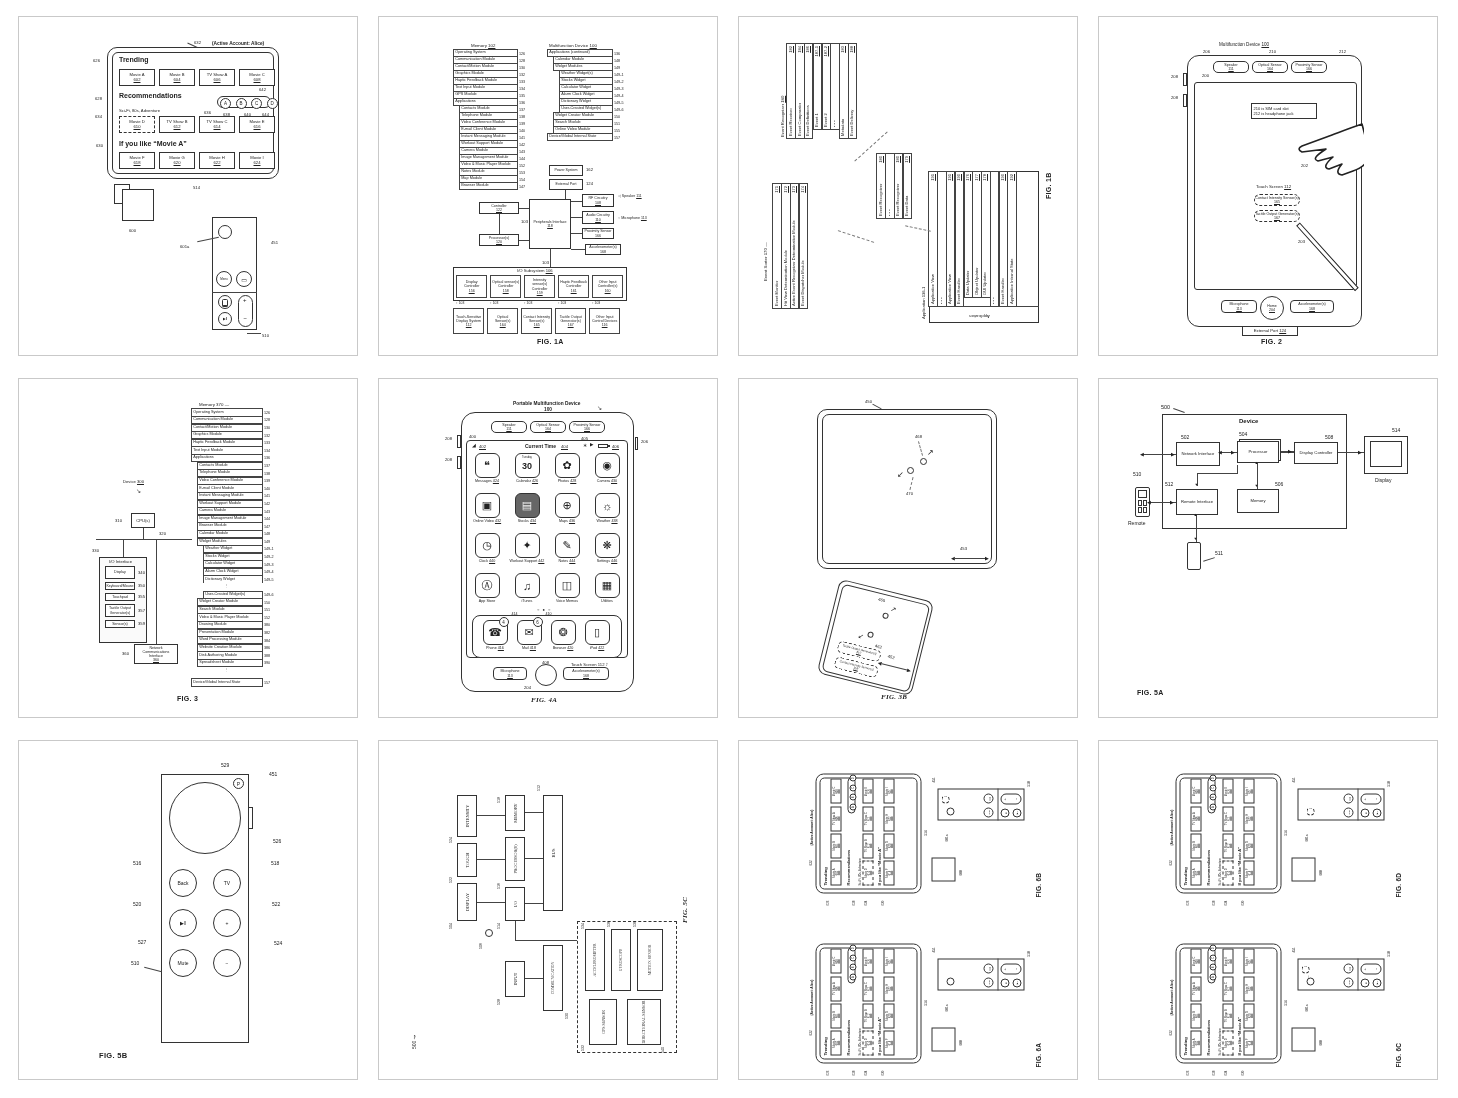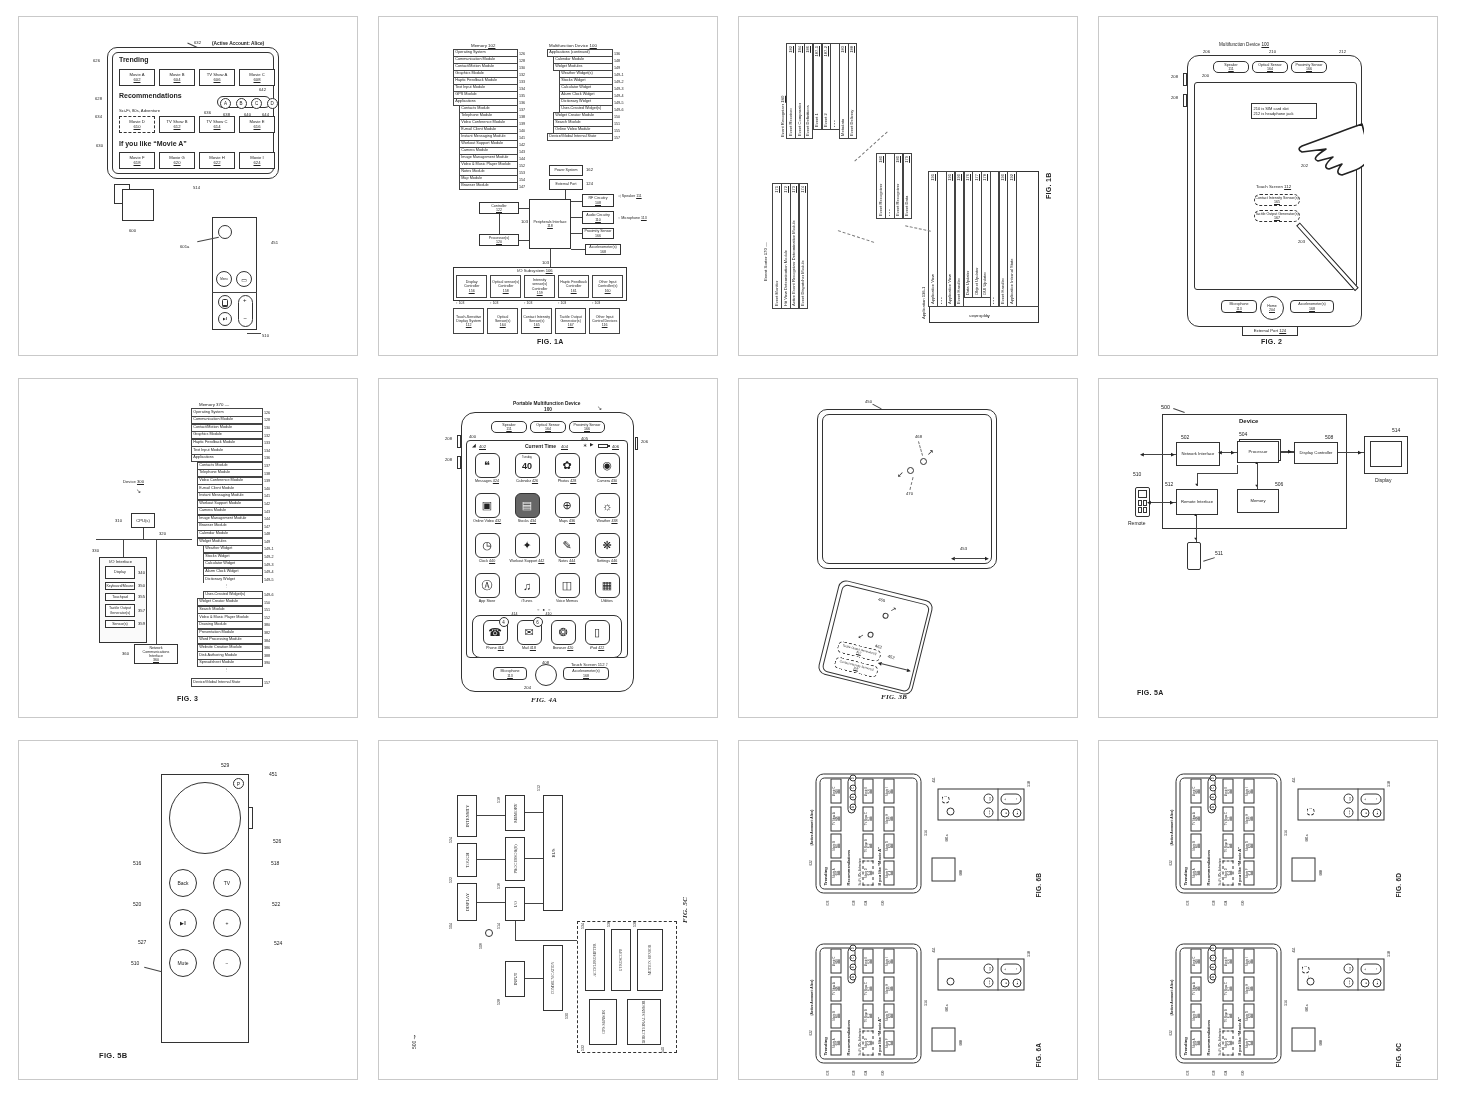--- a/index.html
+++ b/index.html
@@ -868,21 +868,21 @@
 
     <div class="appcell">
         <div class="appic">
             <span>❝</span>
           </div>
         <div class="appname"><span>Messages</span> <span class="u">424</span></div>
       </div>
         <div class="appcell">
         <div class="appic cal">
             <span class="sub">Tuesday</span>
-            <span>40</span>
+            <span>30</span>
           </div>
         <div class="appname"><span>Calendar</span> <span class="u">426</span></div>
       </div>
         <div class="appcell">
         <div class="appic">
             <span>✿</span>
           </div>
         <div class="appname"><span>Photos</span> <span class="u">428</span></div>
       </div>
         <div class="appcell">

